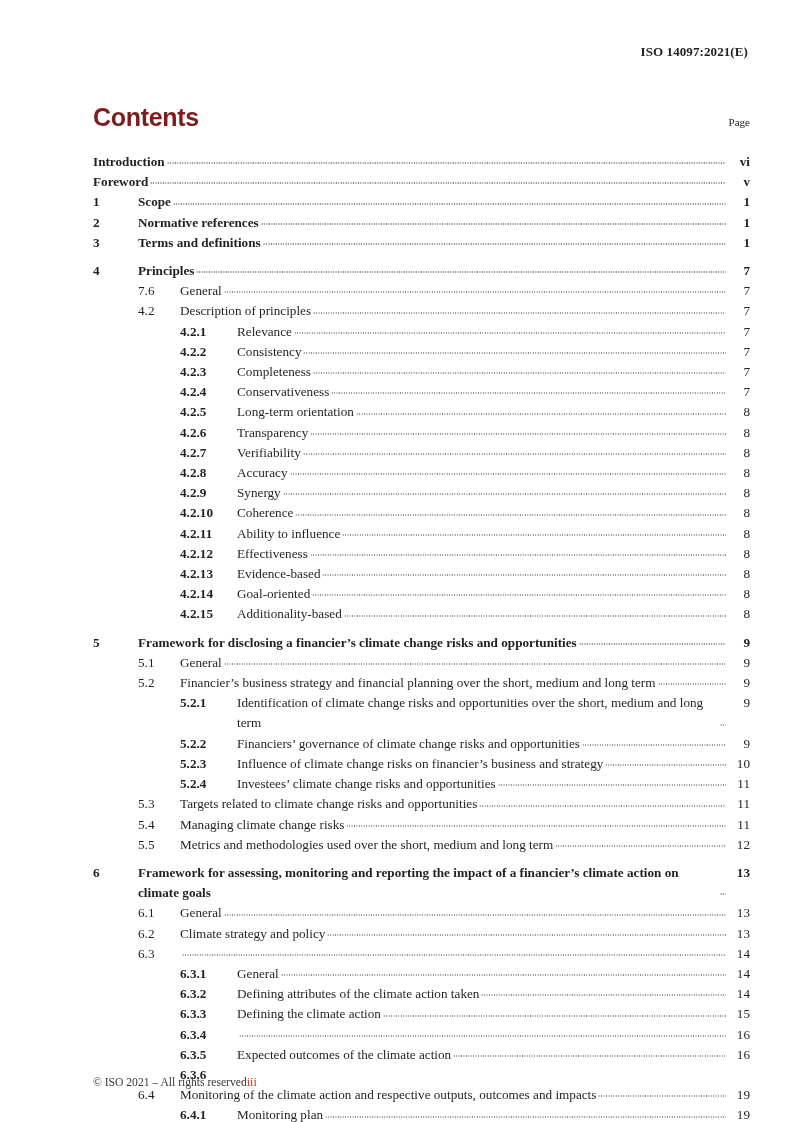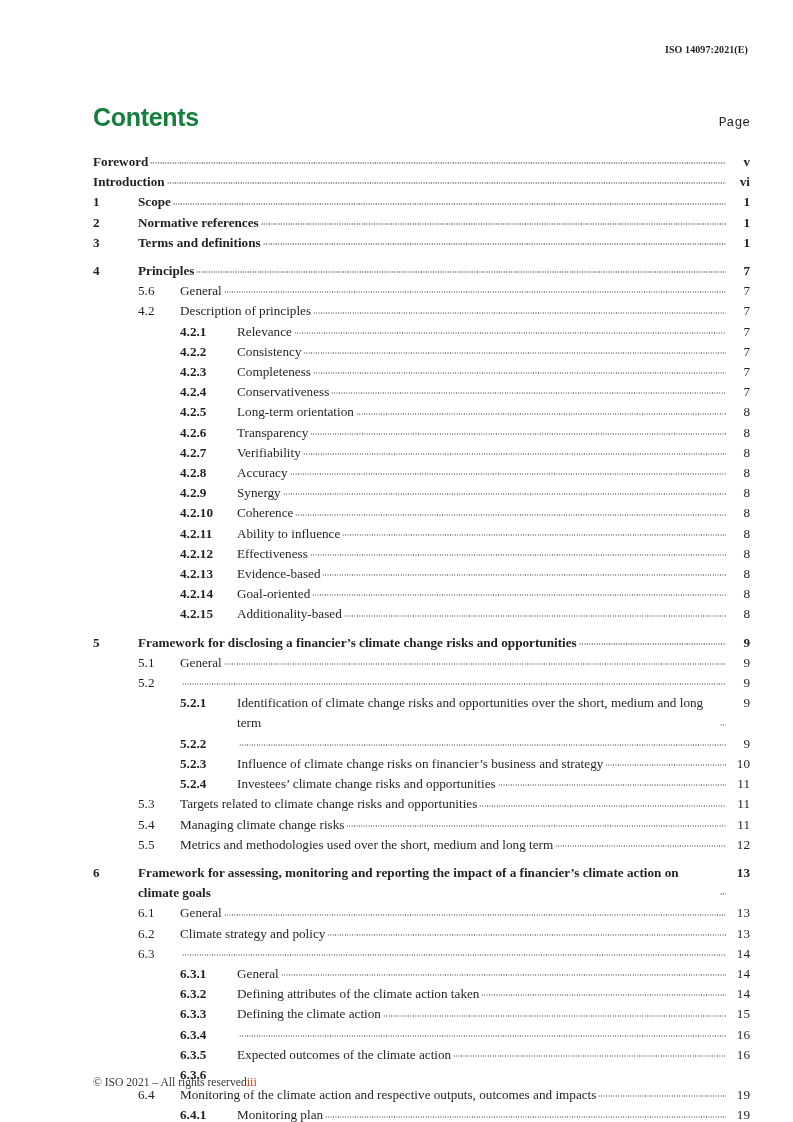--- a/index.html
+++ b/index.html
@@ -21,21 +21,21 @@
     inset: 0;
   }
 
   
   .doc-header {
     position: absolute;
     top: 44px;
     right: 45px;
     font-family: "Liberation Serif", serif;
     font-weight: bold;
-    font-size: 10px;
+    font-size: 13px;
     letter-spacing: 0.1px;
     color: #231f20;
     white-space: nowrap;
   }
 
   
   .content-area {
     position: absolute;
     left: 93px;
     top: 105px;
@@ -46,26 +46,26 @@
     display: flex;
     align-items: baseline;
     justify-content: space-between;
     margin-bottom: 22px;
   }
   .toc-title {
     font-family: "Liberation Sans", sans-serif;
     font-weight: bold;
     font-size: 25px;
     letter-spacing: -0.3px;
-    color: #15803d;
+    color: #7f1d1d;
     line-height: 1;
   }
   .page-label {
-    font-family: Liberation Mono, monospace;
-    font-size: 13px;
+    font-family: Liberation Serif, serif;
+    font-size: 11px;
     color: #231f20;
   }
 
   
   .toc-list { display: block; }
 
   .toc-row {
     display: flex;
     align-items: flex-start;
     font-size: 13.2px;
@@ -151,32 +151,32 @@
 
     <div class="toc-title-row">
       <div class="toc-title">Contents</div>
       <div class="page-label">Page</div>
     </div>
 
     <div class="toc-list" id="toc-list">
         <div class="toc-row bold">
           <span class="body-col">
             <span class="line-wrap">
+              <span class="title-text">Introduction</span>
+              <span class="leader"></span>
+              <span class="pageno">vi</span>
+            </span>
+          </span>
+        </div>
+        <div class="toc-row bold">
+          <span class="body-col">
+            <span class="line-wrap">
               <span class="title-text">Foreword</span>
               <span class="leader"></span>
               <span class="pageno">v</span>
-            </span>
-          </span>
-        </div>
-        <div class="toc-row bold">
-          <span class="body-col">
-            <span class="line-wrap">
-              <span class="title-text">Introduction</span>
-              <span class="leader"></span>
-              <span class="pageno">vi</span>
             </span>
           </span>
         </div>
         <div class="toc-row bold">
           <span class="num lvl1">1</span>
           <span class="body-col">
             <span class="line-wrap">
               <span class="title-text">Scope</span>
               <span class="leader"></span>
               <span class="pageno">1</span>
@@ -207,21 +207,21 @@
           <span class="num lvl1">4</span>
           <span class="body-col">
             <span class="line-wrap">
               <span class="title-text">Principles</span>
               <span class="leader"></span>
               <span class="pageno">7</span>
             </span>
           </span>
         </div>
         <div class="toc-row">
-          <span class="num lvl2">5.6</span>
+          <span class="num lvl2">7.6</span>
           <span class="body-col">
             <span class="line-wrap">
               <span class="title-text">General</span>
               <span class="leader"></span>
               <span class="pageno">7</span>
             </span>
           </span>
         </div>
         <div class="toc-row">
           <span class="num lvl2">4.2</span>
@@ -400,39 +400,41 @@
               <span class="title-text">General</span>
               <span class="leader"></span>
               <span class="pageno">9</span>
             </span>
           </span>
         </div>
         <div class="toc-row">
           <span class="num lvl2">5.2</span>
           <span class="body-col">
             <span class="line-wrap">
+              <span class="title-text">Financier’s business strategy and financial planning over the short, medium and long term</span>
               <span class="leader"></span>
               <span class="pageno">9</span>
             </span>
           </span>
         </div>
         <div class="toc-row">
           <span class="num lvl3">5.2.1</span>
           <span class="body-col">
             <span class="line-wrap">
               <span class="title-text">Identification of climate change risks and opportunities over the short, medium and long term</span>
               <span class="leader"></span>
               <span class="pageno">9</span>
             </span>
           </span>
         </div>
         <div class="toc-row">
           <span class="num lvl3">5.2.2</span>
           <span class="body-col">
             <span class="line-wrap">
+              <span class="title-text">Financiers’ governance of climate change risks and opportunities</span>
               <span class="leader"></span>
               <span class="pageno">9</span>
             </span>
           </span>
         </div>
         <div class="toc-row">
           <span class="num lvl3">5.2.3</span>
           <span class="body-col">
             <span class="line-wrap">
               <span class="title-text">Influence of climate change risks on financier’s business and strategy</span>

